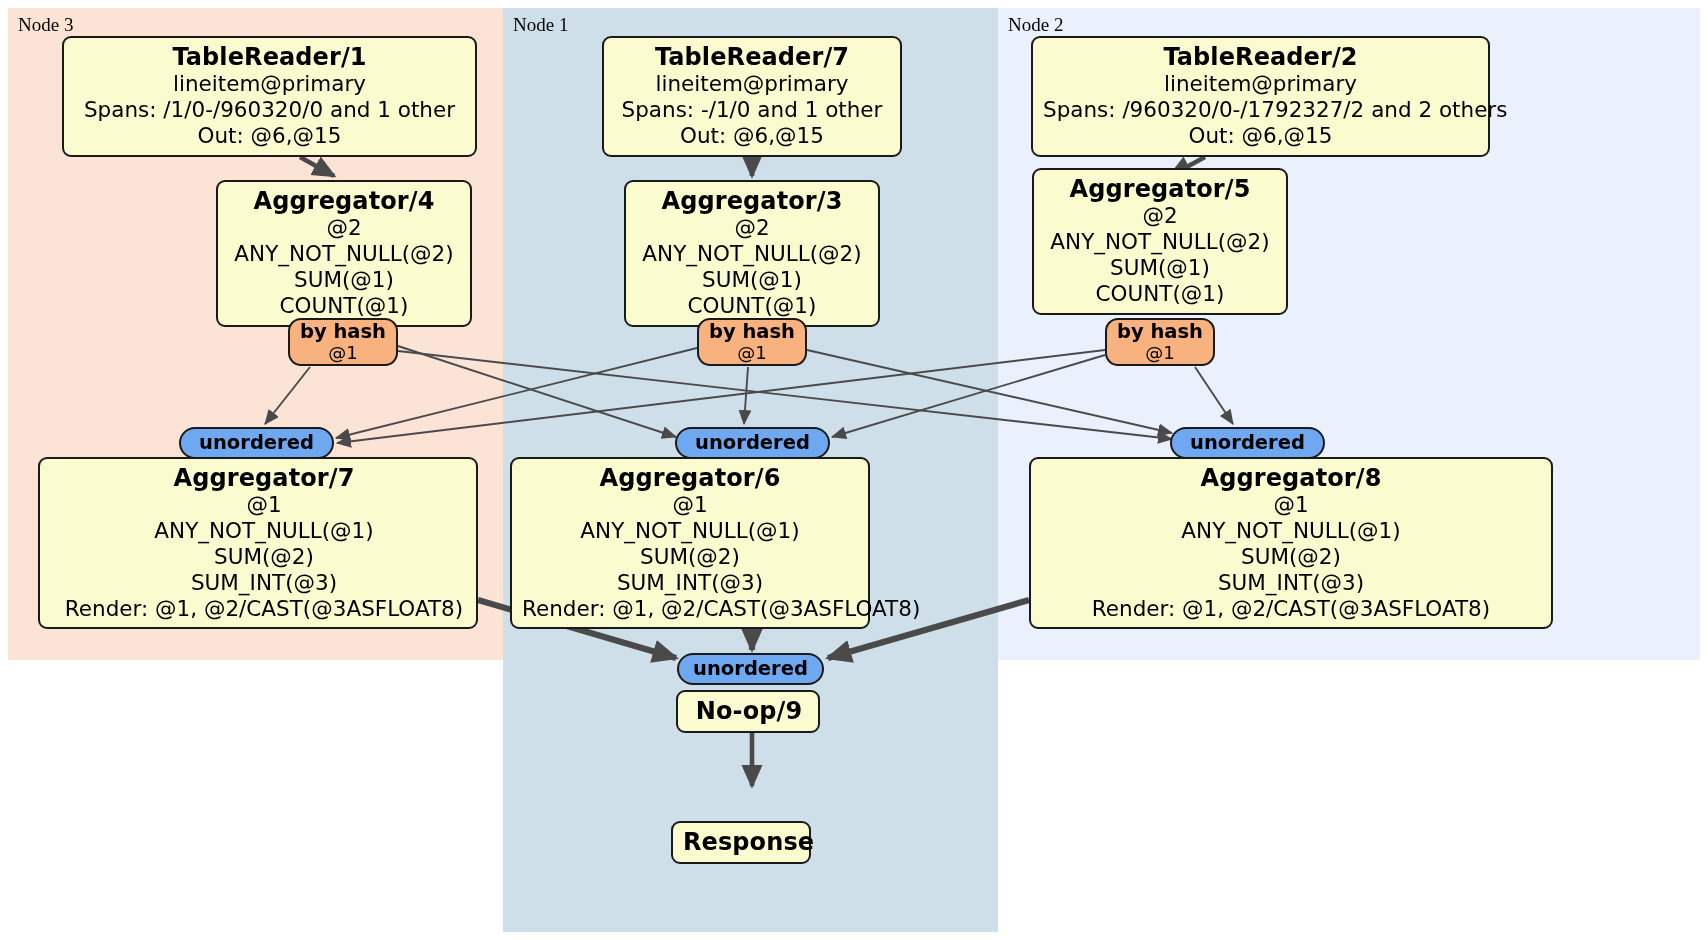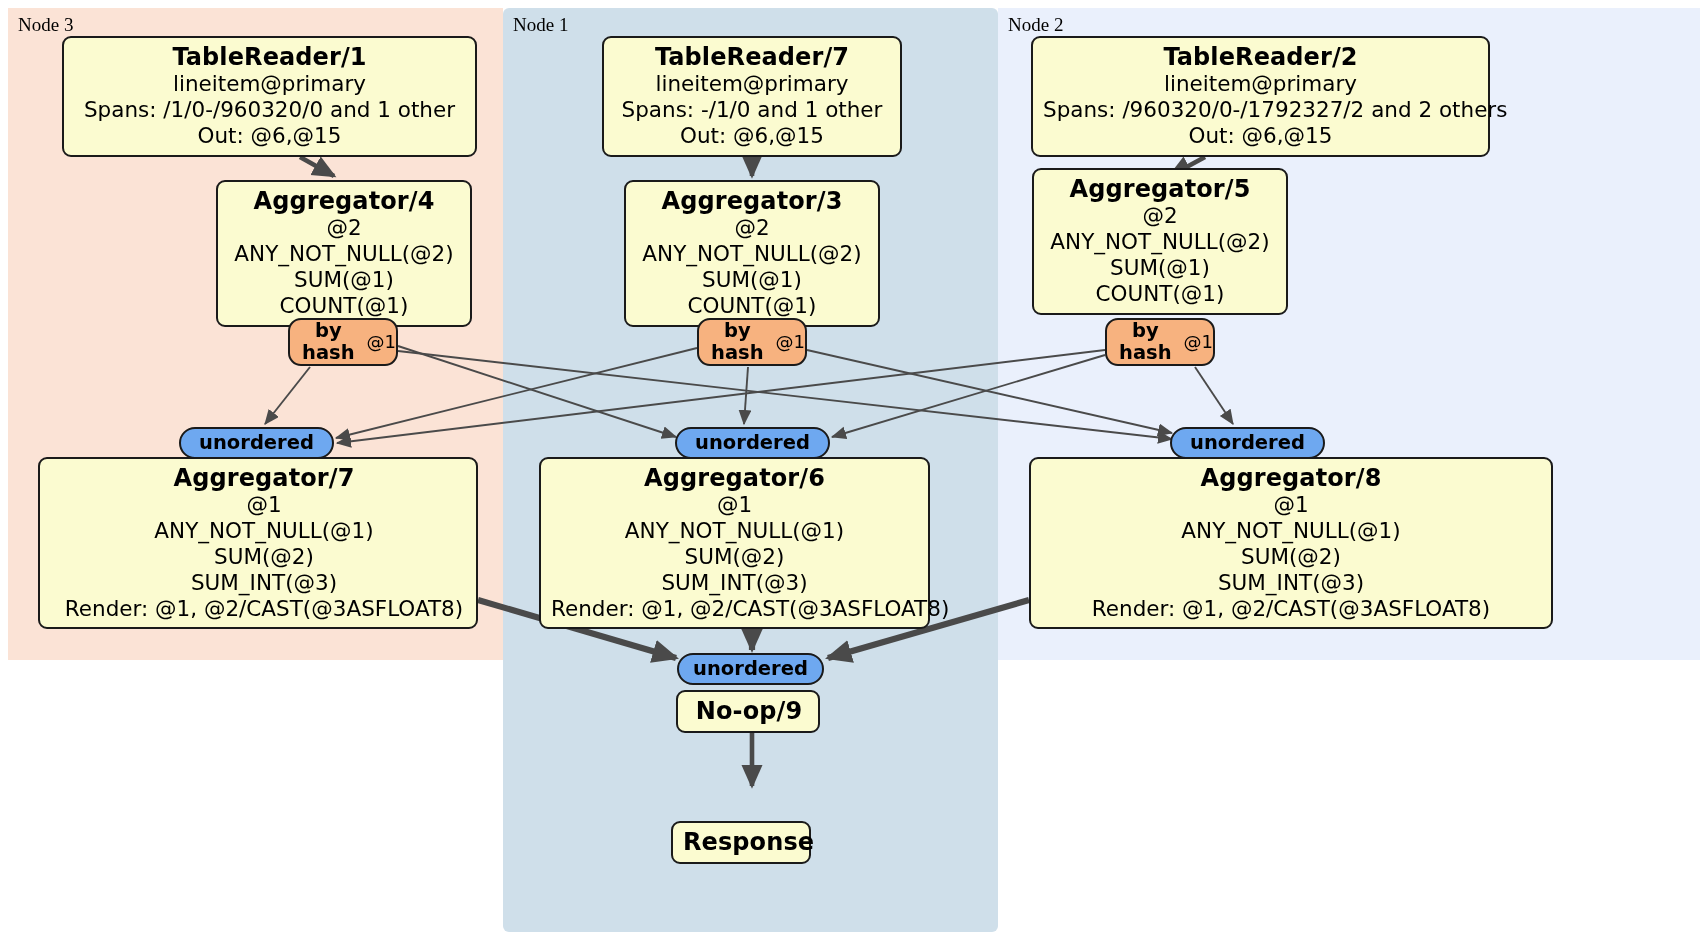--- a/index.html
+++ b/index.html
@@ -53,21 +53,21 @@
     line-height: 1.2;
   }
   .pill {
     position: absolute;
     box-sizing: border-box;
     border: 2.2px solid #1a1a1a;
     border-radius: 14px;
     text-align: center;
     color: #000;
     display: flex;
-    flex-direction: row;
+    flex-direction: column;
     align-items: center;
     justify-content: center;
     line-height: 1.12;
   }
   .pill-hash {
     background: #f7b27f;
     border-radius: 13px;
   }
   .pill-unordered {
     background: #6ea8f0;
@@ -106,21 +106,21 @@
 </style>
 </head>
 <body>
 
 <div id="canvas">
 
   <div id="panels">
       <div class="node-panel" style="left: 8px; top: 8px; width: 495px; height: 652px; background: rgb(251, 227, 214);">
         <div class="node-panel-label">Node 3</div>
       </div>
-      <div class="node-panel" style="left: 503px; top: 8px; width: 495px; height: 924px; background: rgb(207, 223, 234); border-radius: 6px;">
+      <div class="node-panel" style="left: 503px; top: 8px; width: 495px; height: 924px; background: rgb(207, 223, 234);">
         <div class="node-panel-label">Node 1</div>
       </div>
       <div class="node-panel" style="left: 998px; top: 8px; width: 702px; height: 652px; background: rgb(234, 240, 252);">
         <div class="node-panel-label">Node 2</div>
       </div>
     </div>
 
   <svg class="edges" viewBox="0 0 1708 940">
     <defs>
       <marker id="ah-thin" markerWidth="9" markerHeight="9" refX="7.4" refY="3.4" orient="auto" markerUnits="strokeWidth">
@@ -198,21 +198,21 @@
         <div class="proc-line">COUNT(@1)</div>
       </div>
       <div class="proc-box" style="left: 38px; top: 457px; width: 440px; min-height: 170px; padding-left: 22px;">
         <div class="proc-title">Aggregator/7</div>
         <div class="proc-line">@1</div>
         <div class="proc-line">ANY_NOT_NULL(@1)</div>
         <div class="proc-line">SUM(@2)</div>
         <div class="proc-line">SUM_INT(@3)</div>
         <div class="proc-line">Render: @1, @2/CAST(@3ASFLOAT8)</div>
       </div>
-      <div class="proc-box" style="left: 539px; top: 457px; width: 391px; min-height: 170px;">
+      <div class="proc-box" style="left: 510px; top: 457px; width: 360px; min-height: 170px;">
         <div class="proc-title">Aggregator/6</div>
         <div class="proc-line">@1</div>
         <div class="proc-line">ANY_NOT_NULL(@1)</div>
         <div class="proc-line">SUM(@2)</div>
         <div class="proc-line">SUM_INT(@3)</div>
         <div class="proc-line">Render: @1, @2/CAST(@3ASFLOAT8)</div>
       </div>
       <div class="proc-box" style="left: 1029px; top: 457px; width: 524px; min-height: 170px;">
         <div class="proc-title">Aggregator/8</div>
         <div class="proc-line">@1</div>

